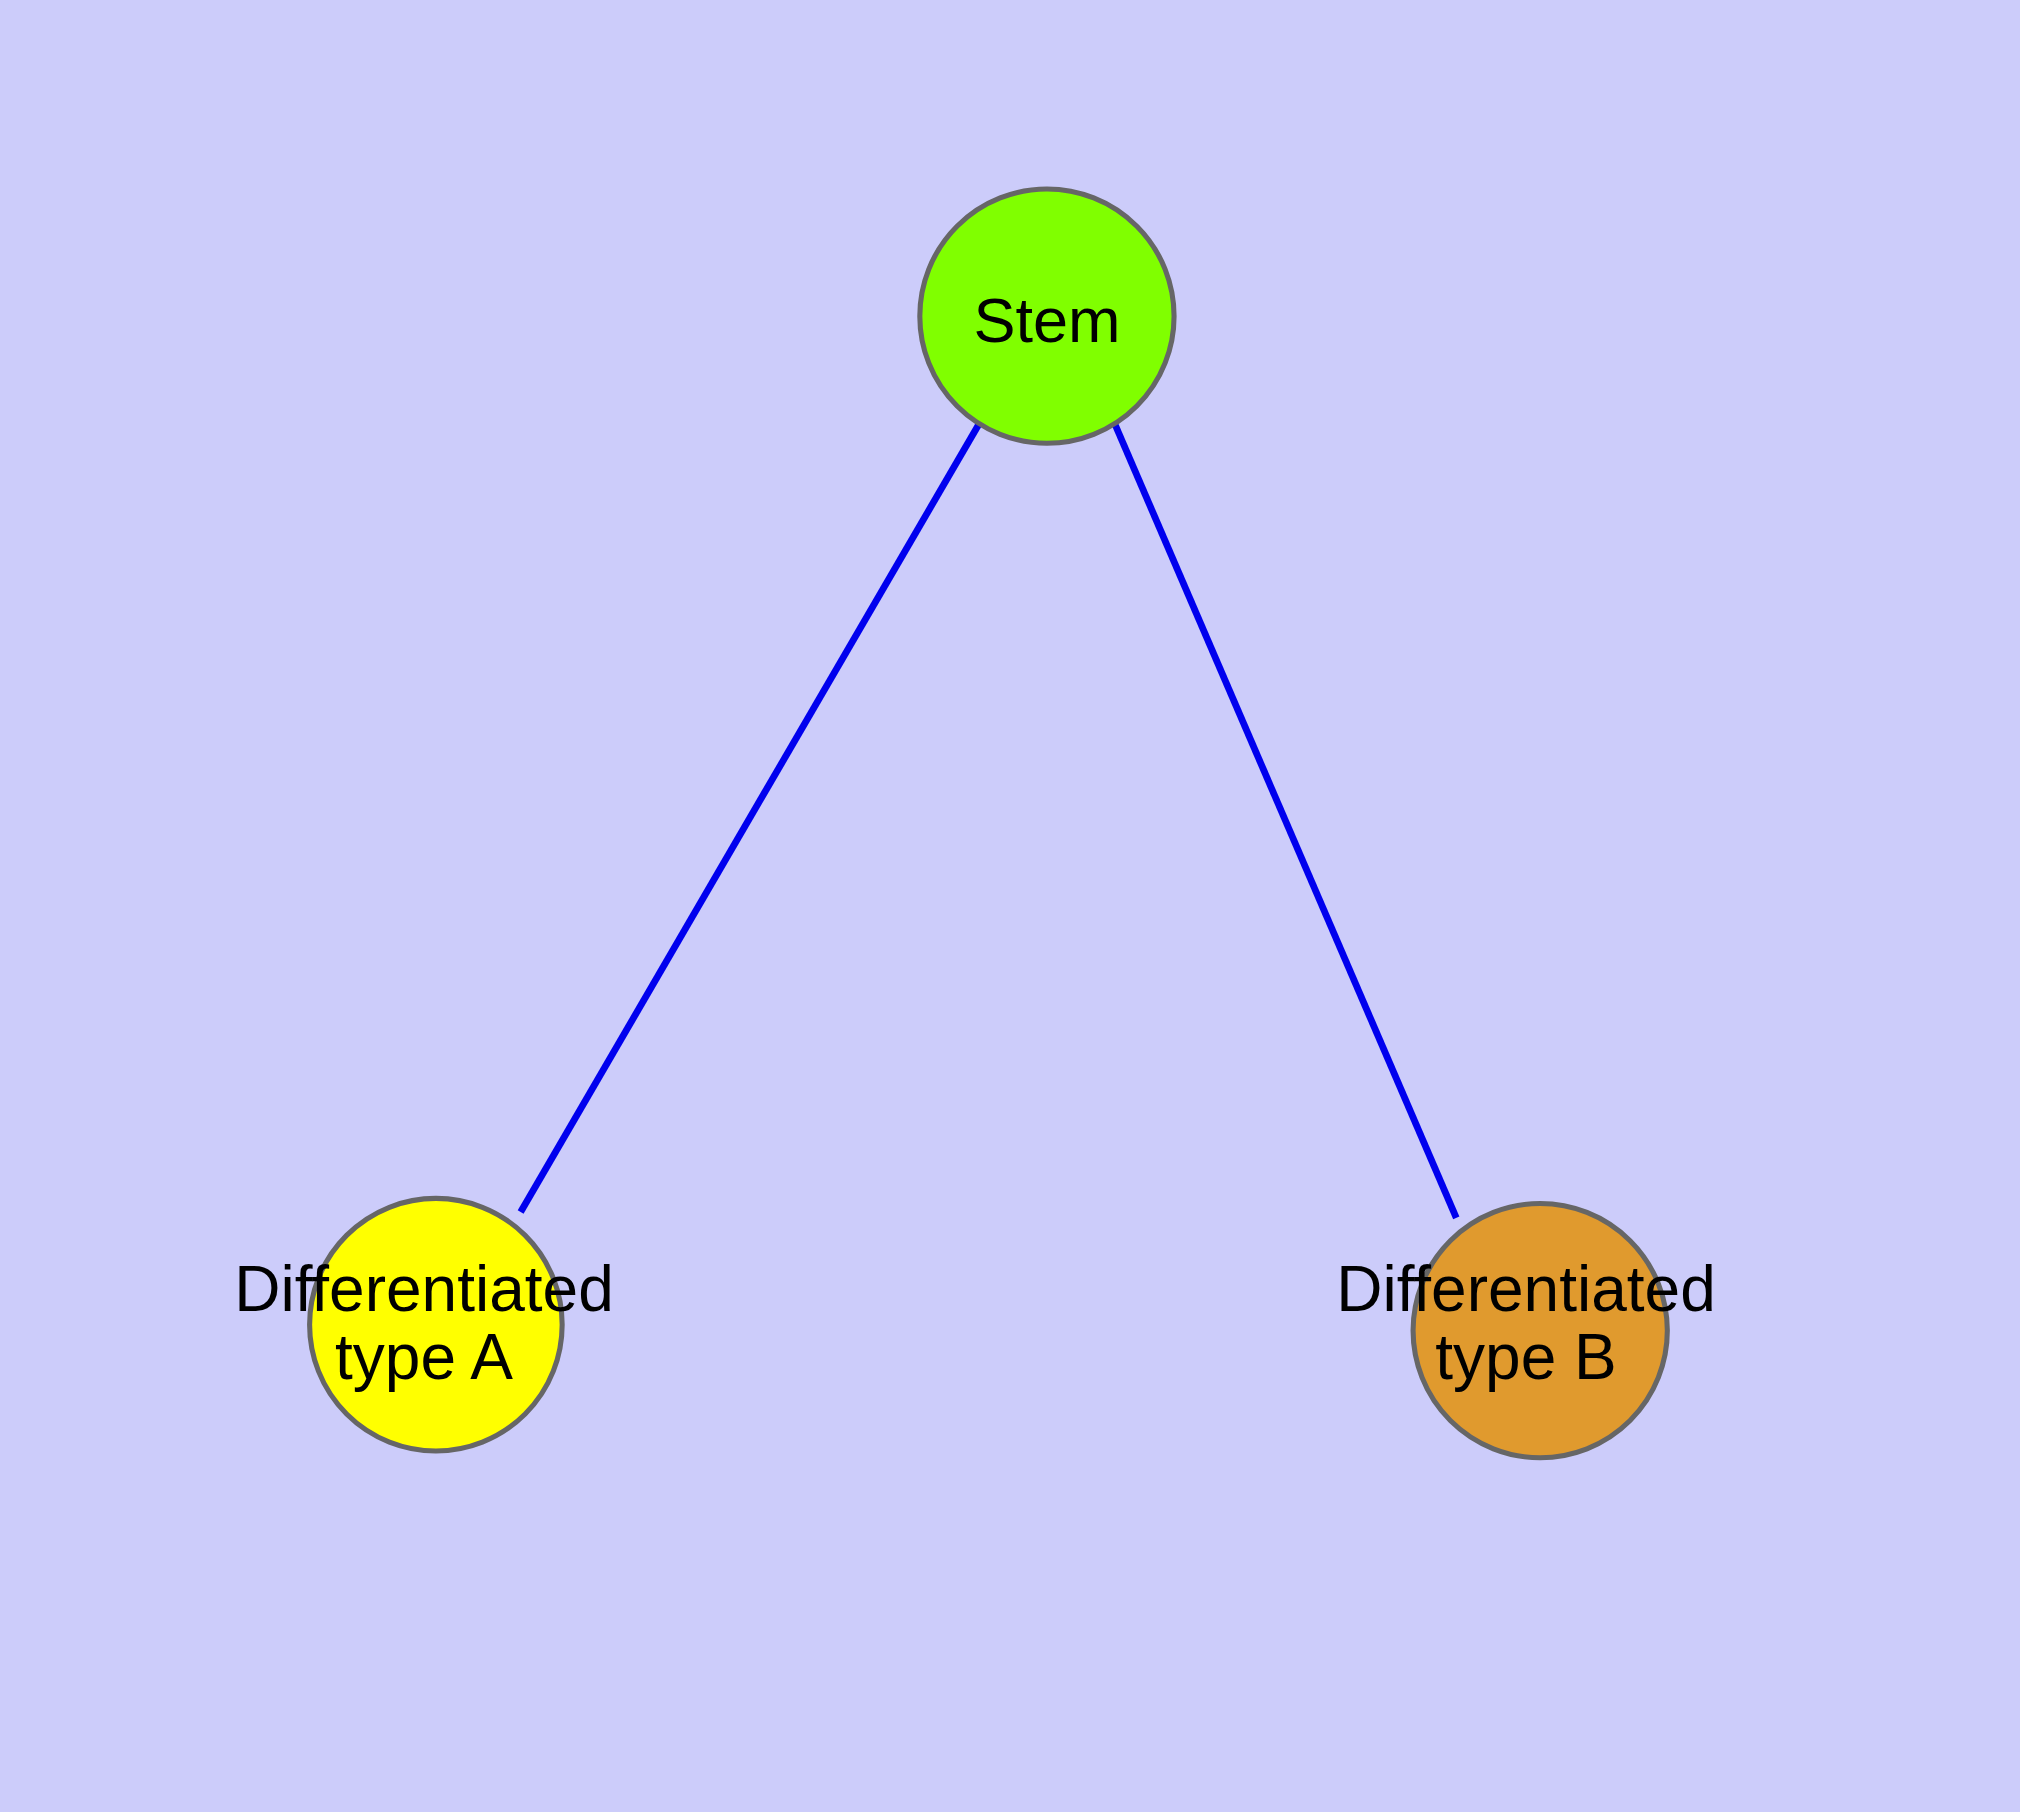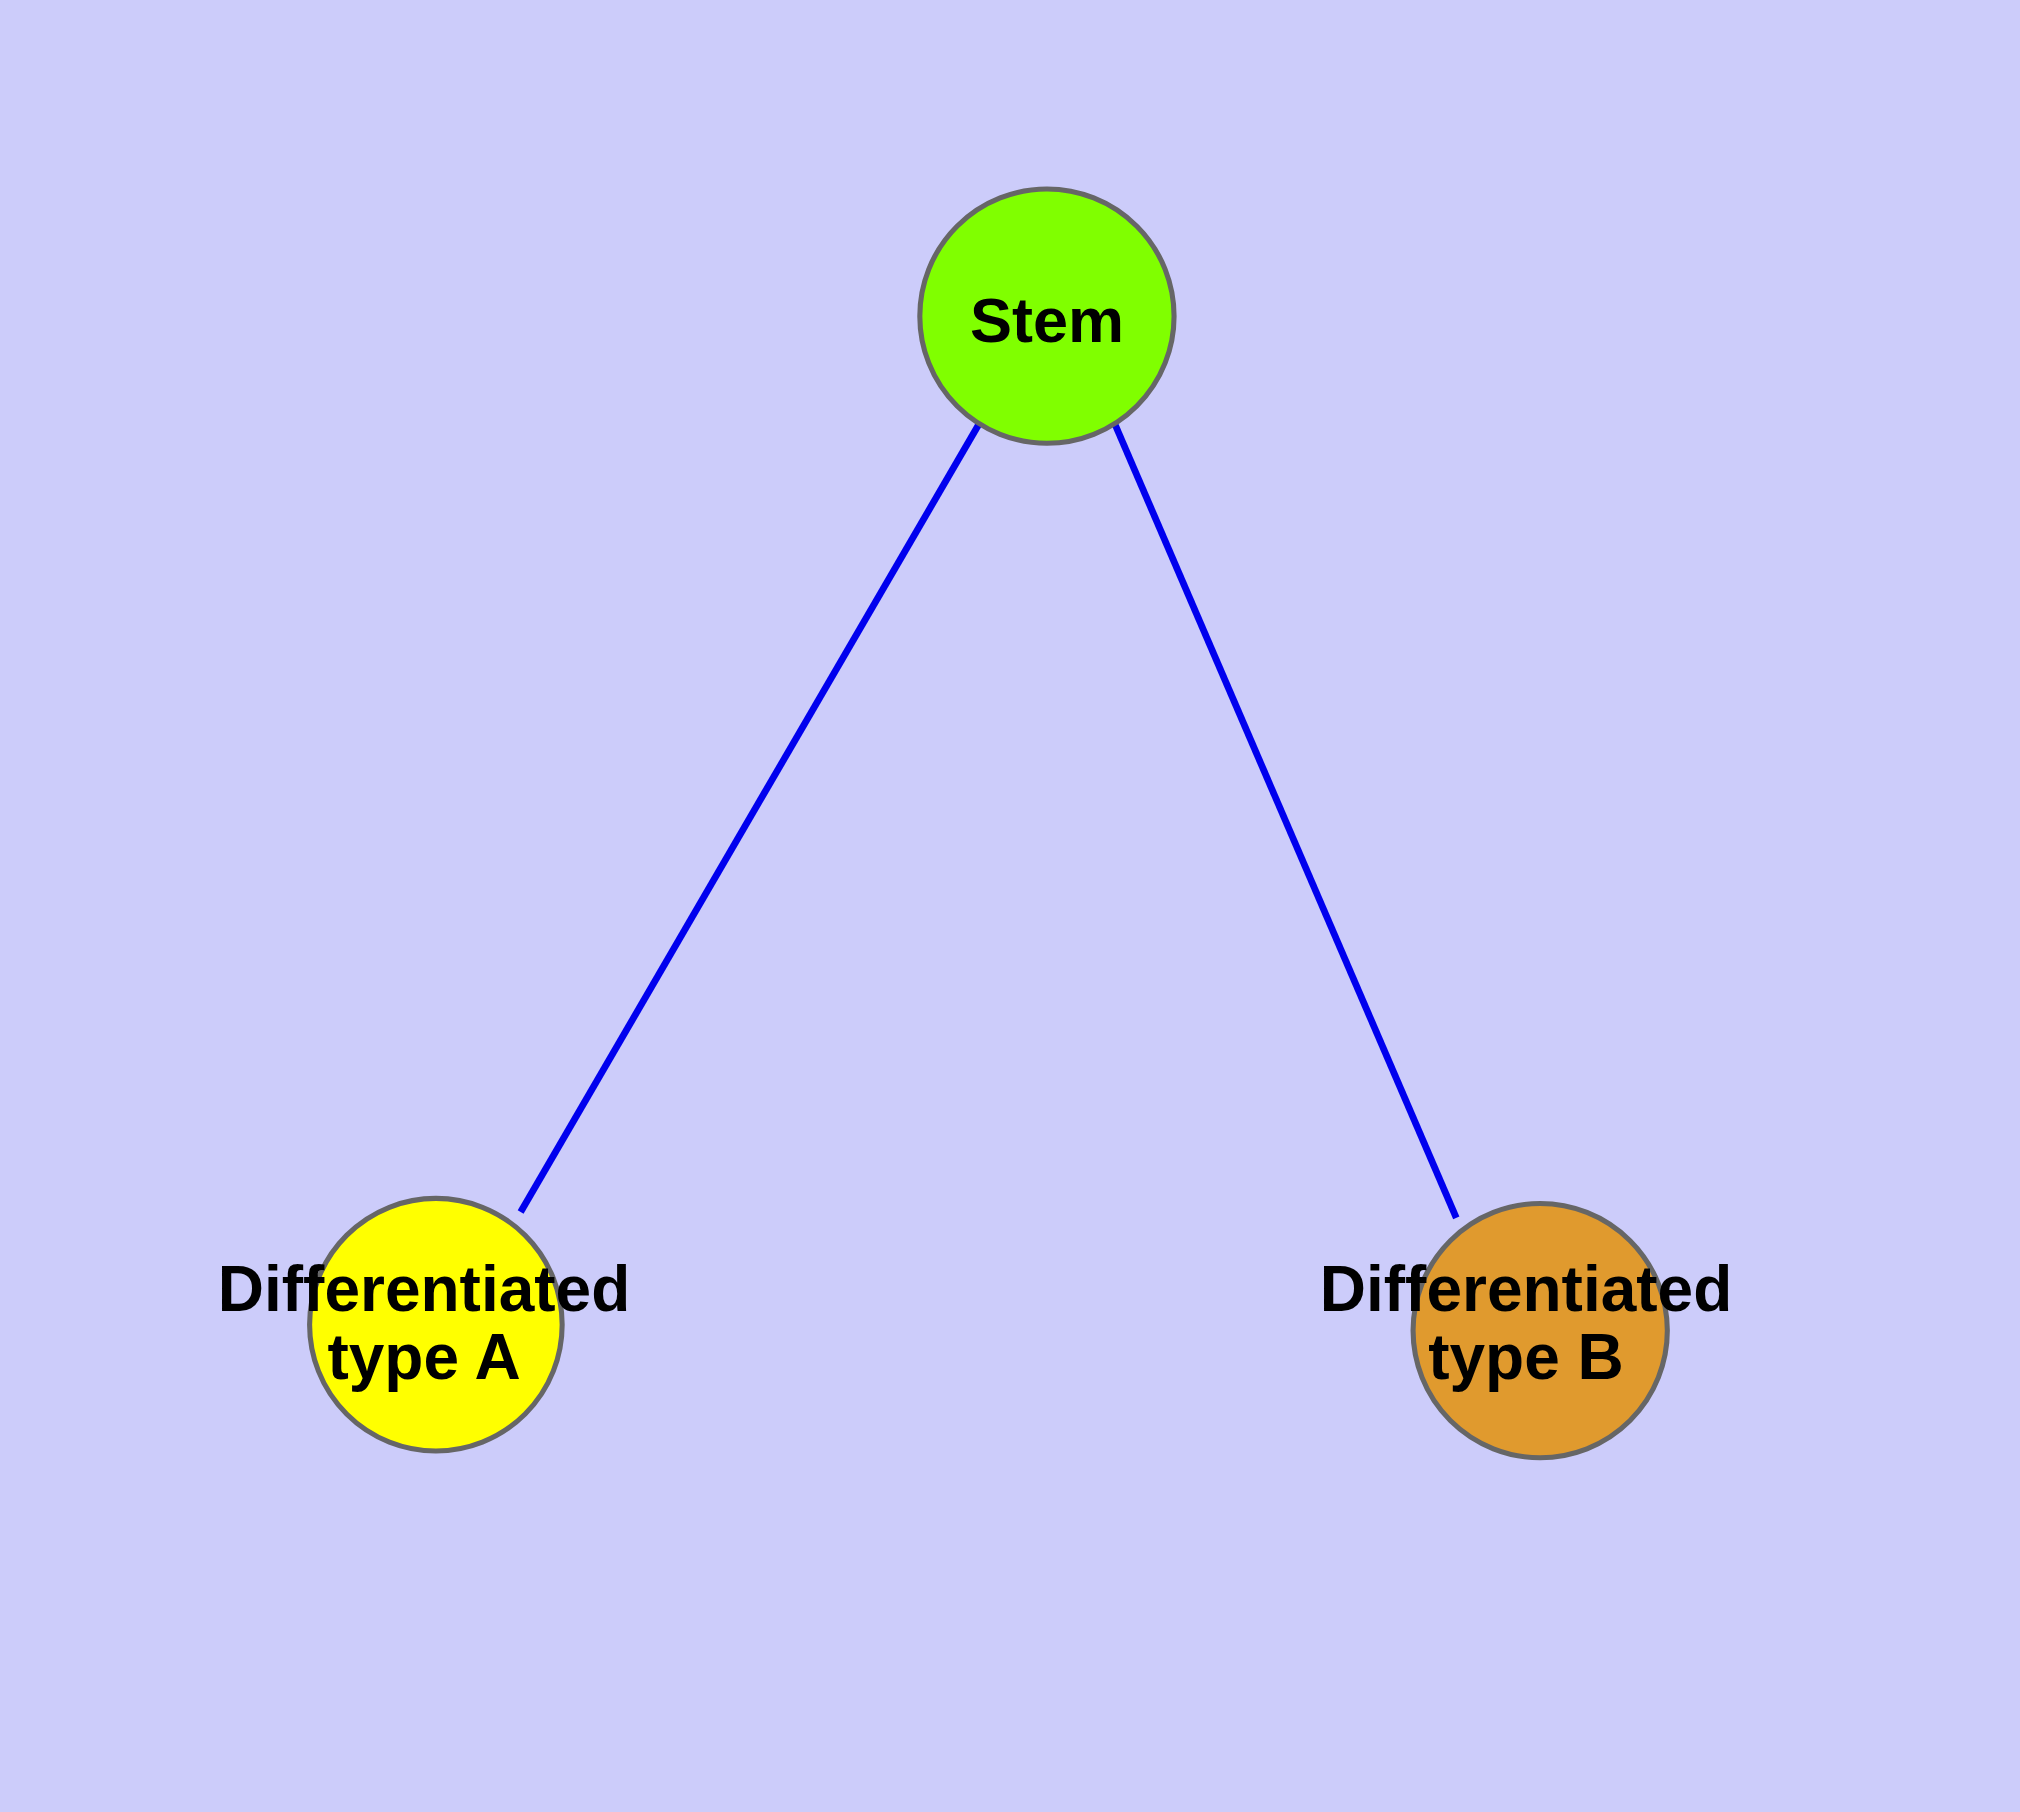--- a/index.html
+++ b/index.html
@@ -20,21 +20,21 @@
     position: absolute;
     top: 0;
     left: 0;
     width: 2021px;
     height: 1812px;
   }
   .node-label {
     position: absolute;
     color: #000000;
     font-family: "Liberation Sans", "DejaVu Sans", sans-serif;
-    font-weight: bold;
+    font-weight: normal;
     text-align: center;
     white-space: pre;
     line-height: 1.06;
     pointer-events: none;
     transform: translate(-50%, -50%);
   }
   .label-stem {
     font-size: 63px;
   }
   .label-a, .label-b {

